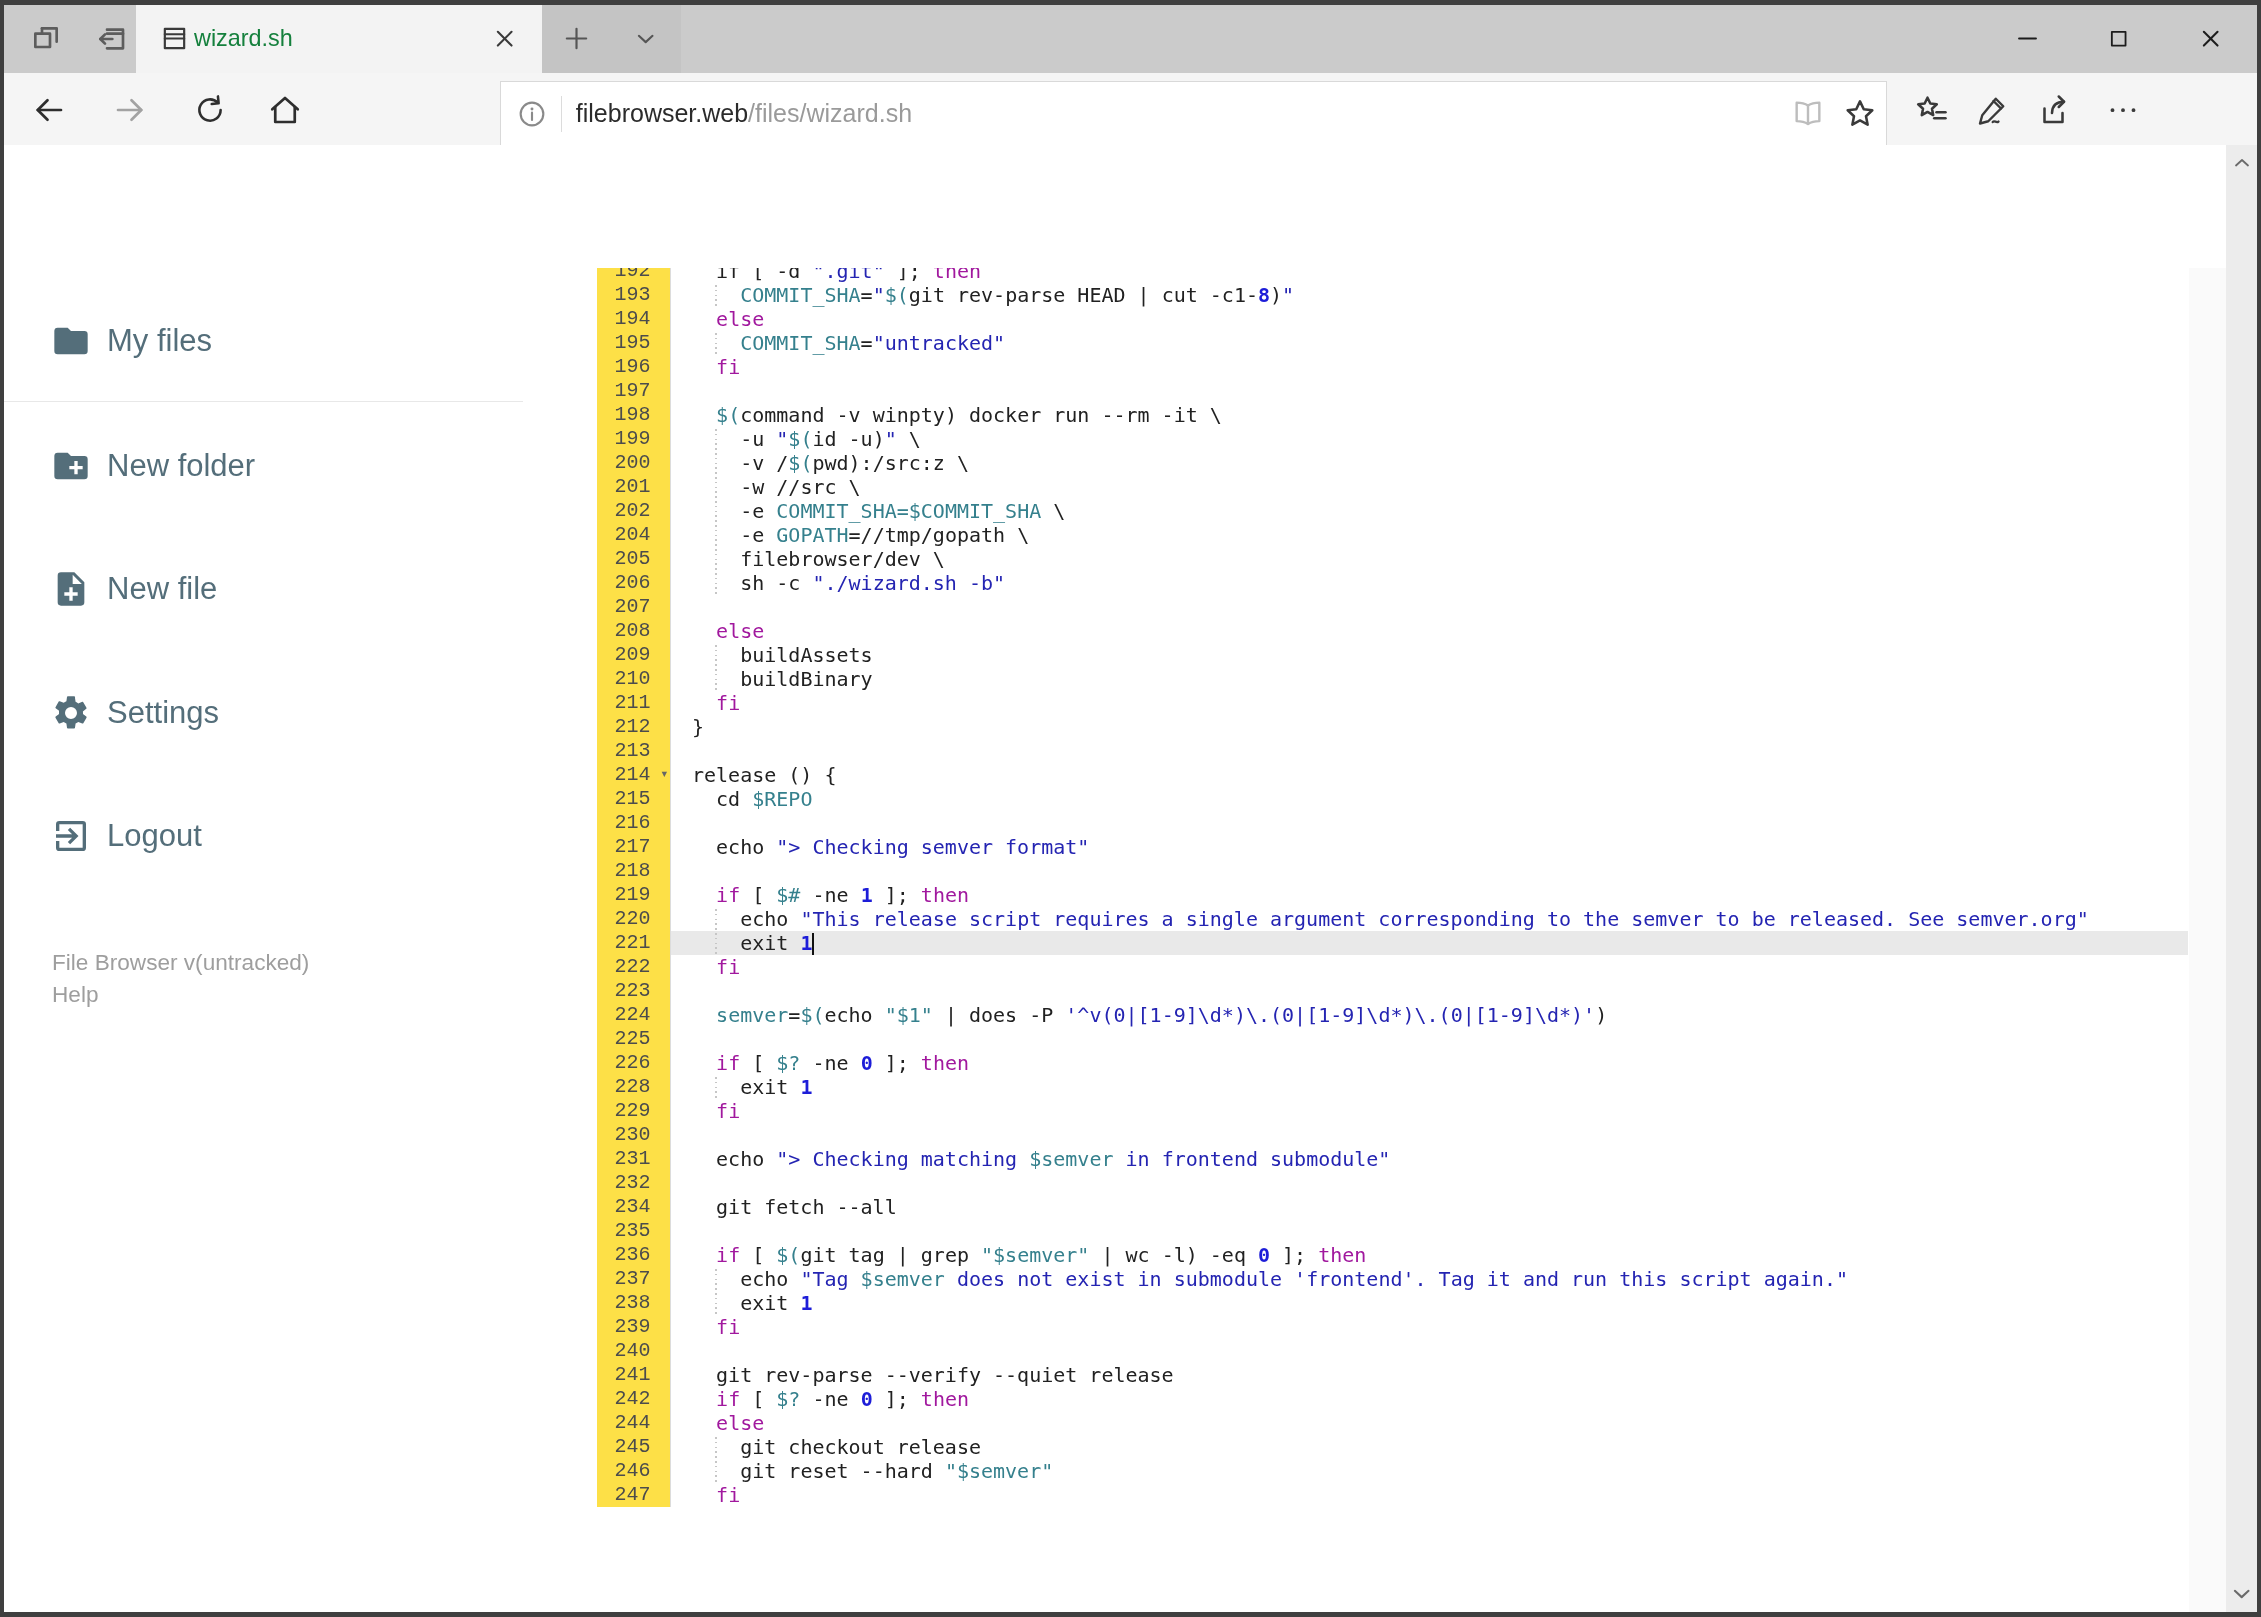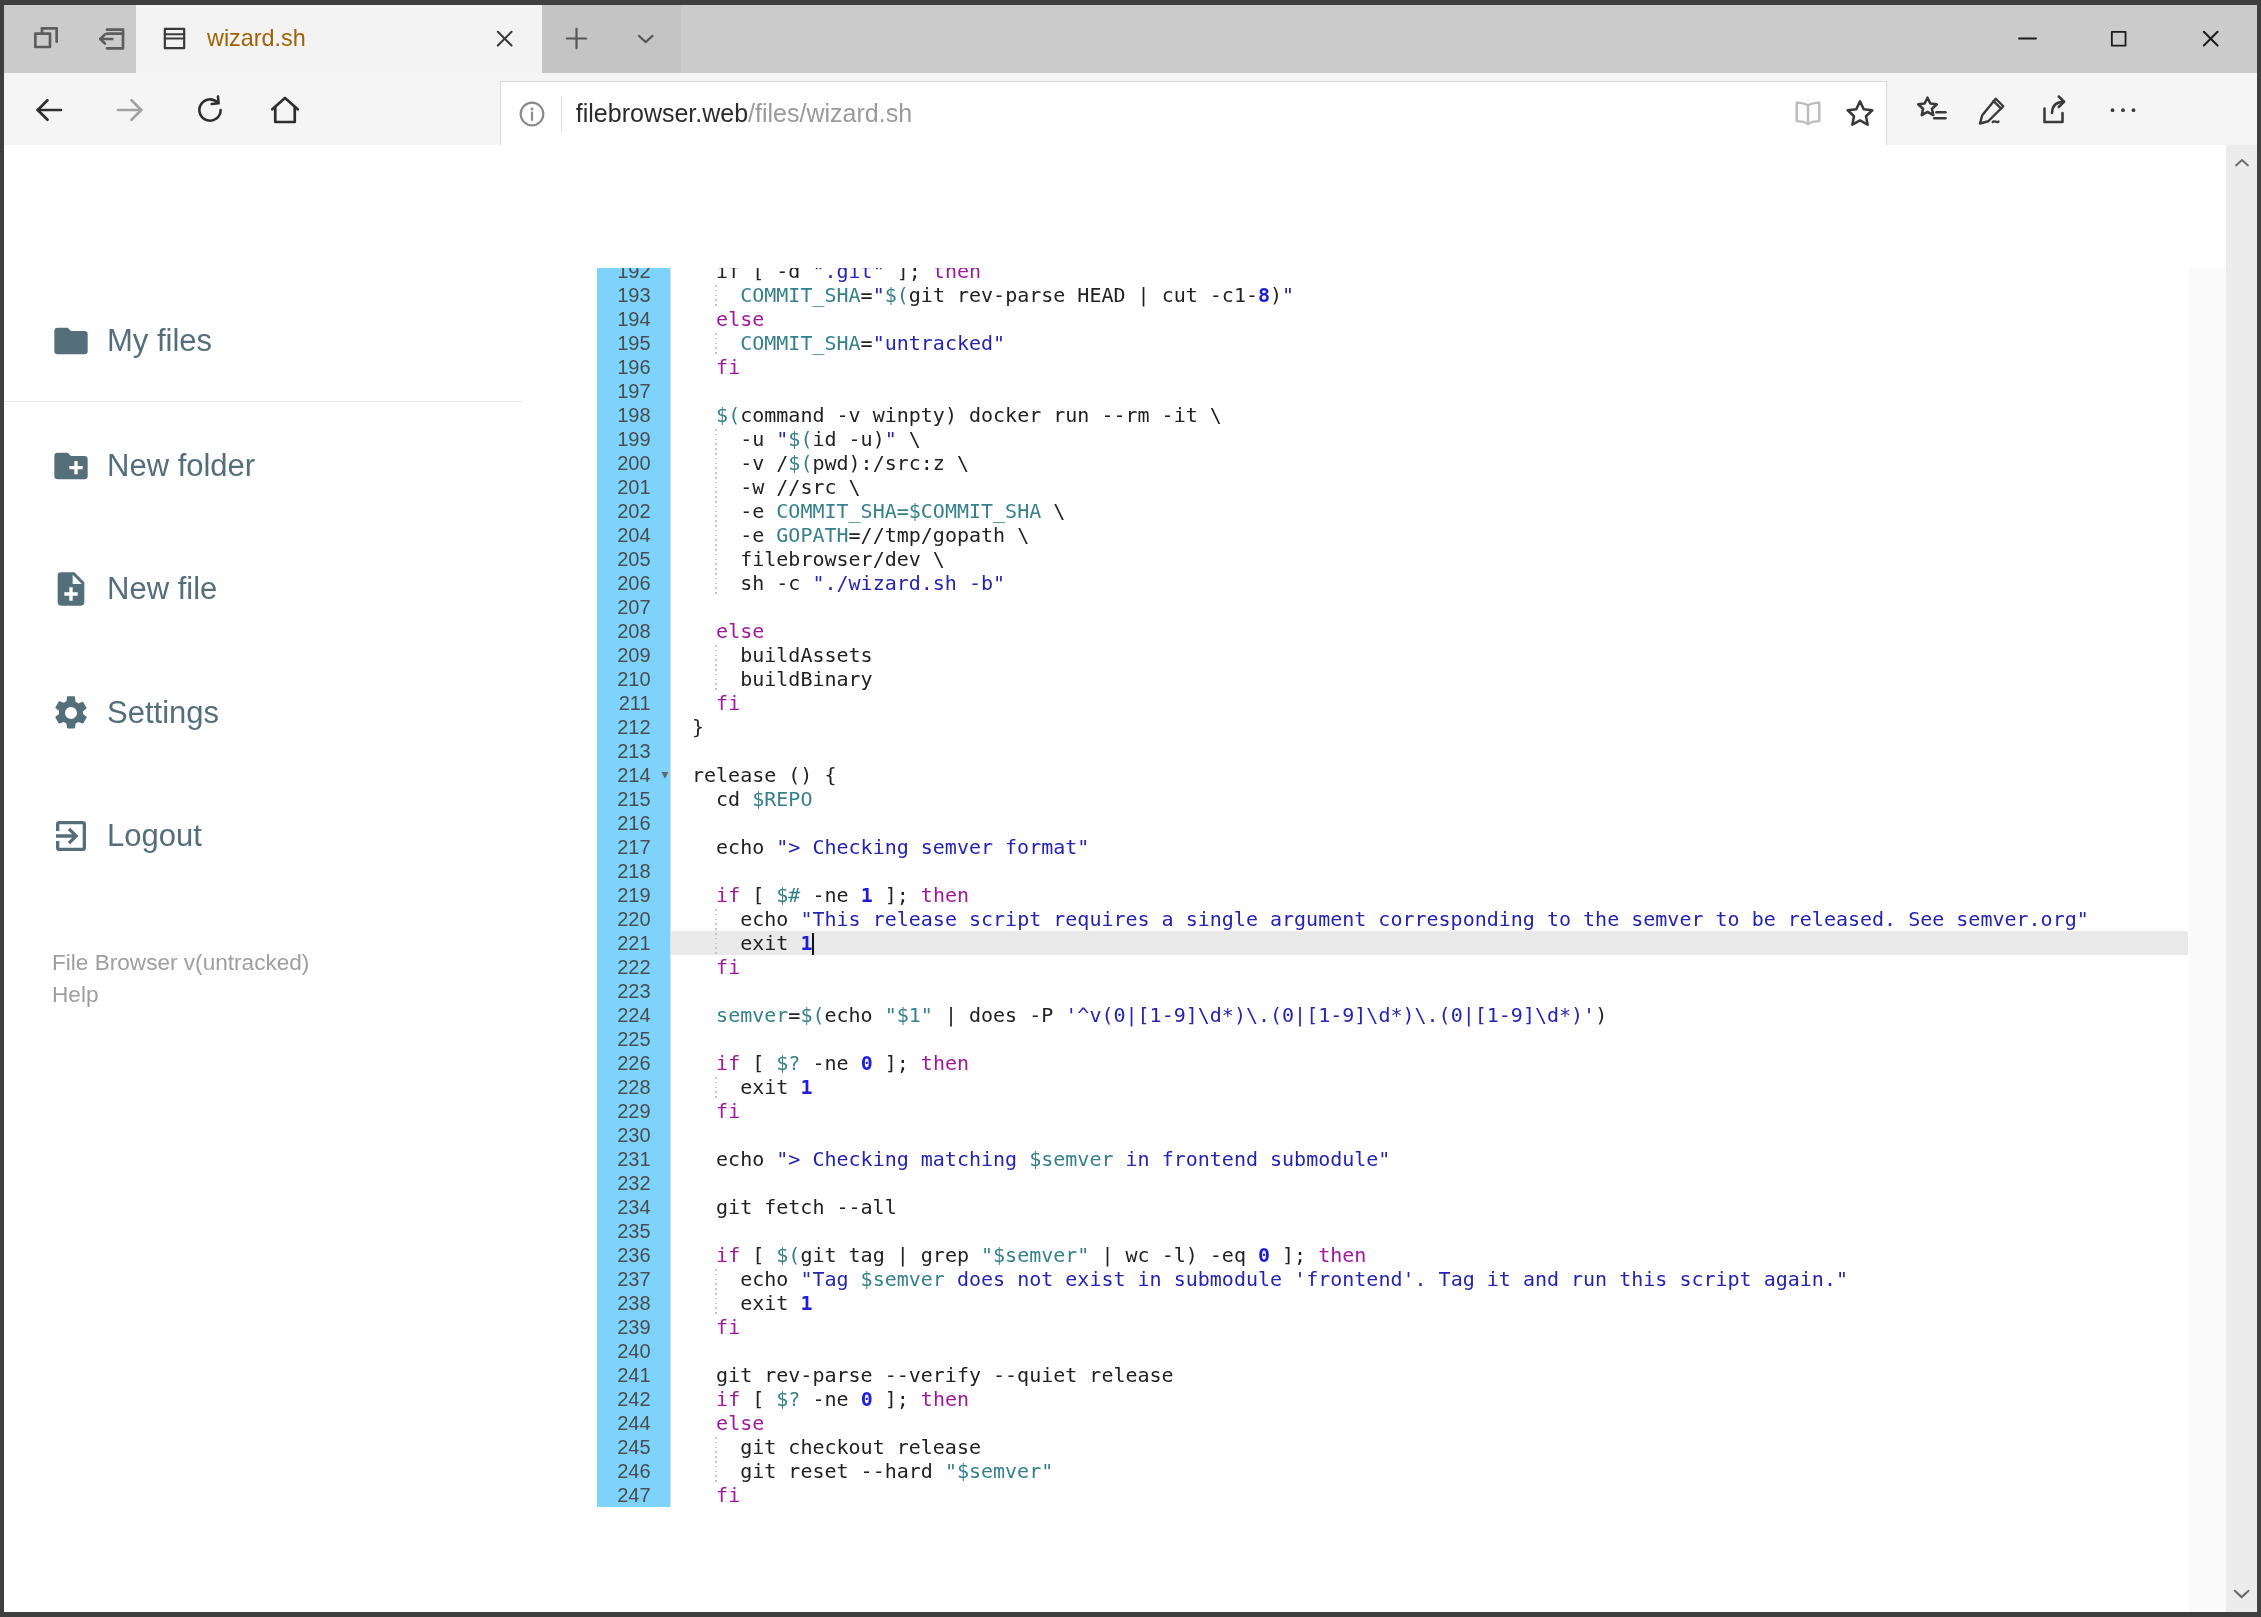--- a/index.html
+++ b/index.html
@@ -5,21 +5,21 @@
   html,body{margin:0;padding:0;background:#222;}
   .stage{position:relative;width:2261px;height:1617px;background:#3f3f3f;overflow:hidden;
          font-family:"Liberation Sans",sans-serif;-webkit-font-smoothing:antialiased;}
   .win{position:absolute;left:4px;top:4.8px;width:2253px;height:1607px;background:#ffffff;overflow:hidden;}
 
   
   .tabbar{position:absolute;left:0;top:0;width:2253px;height:68px;background:#cbcbcb;}
   .tabbar .sysicon{position:absolute;top:0;height:68px;width:65px;display:flex;align-items:center;justify-content:center;color:#5d5d5d;}
   .tab{position:absolute;left:132px;top:0;width:407px;height:68px;background:#f3f3f3;display:flex;align-items:center;}
   .tab .favicon{margin-left:24px;color:#3a3a3a;}
-  .tab .title{margin-left:18px;font-size:23.4px;color:#a16207;text-align:center;}
+  .tab .title{margin-left:5px;font-size:23.4px;color:#15803d;text-align:center;}
   .tab .close{position:absolute;right:22.6px;top:18px;width:32px;height:32px;display:flex;align-items:center;justify-content:center;color:#3a3a3a;}
   .newtabzone{position:absolute;left:538px;top:0;width:139px;height:68px;background:#c4c4c4;display:flex;align-items:center;}
   .newtabzone .nbtn{width:69px;height:68px;display:flex;align-items:center;justify-content:center;color:#555;}
   .winbtns{position:absolute;right:0;top:0;height:68px;display:flex;}
   .winbtns .wbtn{width:92px;height:68px;display:flex;align-items:center;justify-content:center;color:#1c1c1c;}
 
   
   .addressbar{position:absolute;left:0;top:68px;width:2253px;height:73px;background:#f5f5f5;border-bottom:0.8px solid #e4e4e4;box-sizing:border-box;}
   .navbtn{position:absolute;top:14.5px;width:45px;height:45px;display:flex;align-items:center;justify-content:center;color:#2e2e2e;}
   .navbtn.disabled{color:#a2a2a2;}
@@ -47,22 +47,22 @@
   .sbitem .sbicon{position:absolute;left:47px;width:40px;height:40px;color:#546e7a;}
   .sbitem .sblabel{position:absolute;left:103px;font-size:31px;color:#546e7a;}
   .sbdivider{position:absolute;left:0;top:133px;width:519px;height:0.8px;background:#e8e8e8;}
   .sbversion{position:absolute;left:48px;top:682px;font-size:22.6px;color:#9e9e9e;}
   .sbhelp{position:absolute;left:48px;top:714px;font-size:22.6px;color:#9e9e9e;}
 
   
   .editor{position:absolute;left:593px;top:263px;width:1591px;height:1344px;background:#fff;overflow:hidden;}
   .lines{position:absolute;left:0;top:-9px;width:1591px;}
   .row{display:flex;height:24px;}
-  .gut{width:74px;box-sizing:border-box;background:#7dd3fc;border-right:0.8px solid #dcdcdc;
-       text-align:right;padding-right:19.4px;font-family:Liberation Sans, sans-serif;font-size:20px;
+  .gut{width:74px;box-sizing:border-box;background:#fde047;border-right:0.8px solid #dcdcdc;
+       text-align:right;padding-right:19.4px;font-family:Liberation Mono, monospace;font-size:20px;
        line-height:24px;color:#4c4c4c;position:relative;flex:none;}
   .gut .fold{position:absolute;right:1.6px;top:0;font-size:13.7px;color:#666;line-height:24px;}
   .codecell{flex:1;padding-left:21px;font-family:"DejaVu Sans Mono",monospace;font-size:20px;line-height:24px;white-space:pre;color:#212121;}
   .row.hl .codecell{background:#e9e9e9;}
   .cm-k{color:#a1189e;}
   .cm-v{color:#35808d;}
   .cm-s{color:#2424b2;}
   .cm-d{color:#1d1dd8;font-weight:bold;}
   .guide{display:inline-block;width:1.6px;height:22.6px;margin:0 -0.8px;vertical-align:middle;
          background:repeating-linear-gradient(to bottom,#c6c6c6 0 1.6px,transparent 1.6px 4.8px);}

